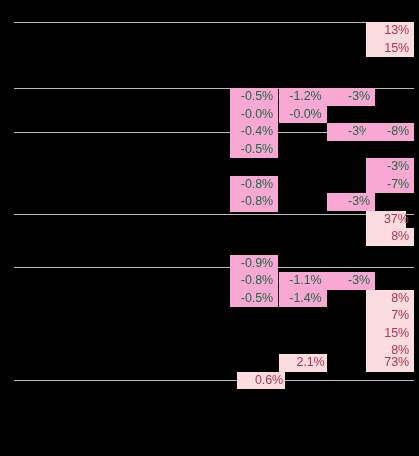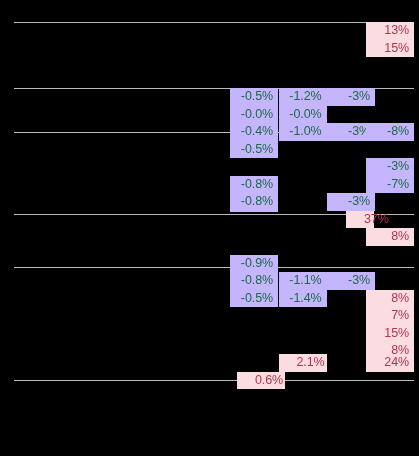--- a/index.html
+++ b/index.html
@@ -37,21 +37,21 @@
     box-sizing: border-box;
     height: 17.5px;
     line-height: 17.5px;
     font-size: 12.5px;
     text-align: right;
     padding-right: 5px;
     white-space: nowrap;
     letter-spacing: -0.1px;
   }
   .cell.neg {
-    background: #c4b5fd;
+    background: #f9a8d4;
     color: #1d6b43;
   }
   .cell.pos {
     background: #fadce1;
     color: #b4344d;
     padding-left: 18px;
   }
 </style>
 </head>
 <body>
@@ -64,38 +64,37 @@
     <div class="rule" style="left: 14px; top: 267px; width: 400px;"></div>
     <div class="rule" style="left: 14px; top: 380px; width: 400px;"></div>
     <div class="cell pos" style="left: 366px; top: 22px; width: 48px;">13%</div>
     <div class="cell pos" style="left: 366px; top: 39.5px; width: 48px;">15%</div>
     <div class="cell neg" style="left: 230px; top: 88px; width: 48px;">-0.5%</div>
     <div class="cell neg" style="left: 278.5px; top: 88px; width: 48px;">-1.2%</div>
     <div class="cell neg" style="left: 327px; top: 88px; width: 48px;">-3%</div>
     <div class="cell neg" style="left: 230px; top: 105.5px; width: 48px;">-0.0%</div>
     <div class="cell neg" style="left: 278.5px; top: 105.5px; width: 48px;">-0.0%</div>
     <div class="cell neg" style="left: 230px; top: 123px; width: 48px;">-0.4%</div>
-    <div class="cell neg" style="left: 278.5px; top: 123px; width: 48px;">-1.0%</div>
     <div class="cell neg" style="left: 327px; top: 123px; width: 48px;">-3%</div>
     <div class="cell neg" style="left: 366px; top: 123px; width: 48px;">-8%</div>
     <div class="cell neg" style="left: 230px; top: 140.5px; width: 48px;">-0.5%</div>
     <div class="cell neg" style="left: 230px; top: 158px; width: 48px; margin-top: 36px;">-0.2%</div>
     <div class="cell neg" style="left: 366px; top: 158px; width: 48px;">-3%</div>
     <div class="cell neg" style="left: 230px; top: 175.5px; width: 48px;">-0.8%</div>
     <div class="cell neg" style="left: 366px; top: 175.5px; width: 48px;">-7%</div>
     <div class="cell neg" style="left: 230px; top: 193px; width: 48px;">-0.8%</div>
     <div class="cell neg" style="left: 327px; top: 193px; width: 48px;">-3%</div>
-    <div class="cell pos" style="left: 346px; top: 210.5px; width: 28px;">37%</div>
+    <div class="cell pos" style="left: 366px; top: 210.5px; width: 40px;">37%</div>
     <div class="cell pos" style="left: 366px; top: 228px; width: 48px;">8%</div>
     <div class="cell neg" style="left: 230px; top: 255px; width: 48px;">-0.9%</div>
     <div class="cell neg" style="left: 230px; top: 272px; width: 48px;">-0.8%</div>
     <div class="cell neg" style="left: 278.5px; top: 272px; width: 48px;">-1.1%</div>
     <div class="cell neg" style="left: 327px; top: 272px; width: 48px;">-3%</div>
     <div class="cell neg" style="left: 230px; top: 289.5px; width: 48px;">-0.5%</div>
     <div class="cell neg" style="left: 278.5px; top: 289.5px; width: 48px;">-1.4%</div>
     <div class="cell pos" style="left: 366px; top: 289.5px; width: 48px;">8%</div>
     <div class="cell pos" style="left: 366px; top: 307px; width: 48px;">7%</div>
     <div class="cell pos" style="left: 366px; top: 324.5px; width: 48px;">15%</div>
     <div class="cell pos" style="left: 366px; top: 342px; width: 48px;">8%</div>
     <div class="cell pos" style="left: 278.5px; top: 354px; width: 48px; text-align: center;">2.1%</div>
-    <div class="cell pos" style="left: 366px; top: 354px; width: 48px;">24%</div>
+    <div class="cell pos" style="left: 366px; top: 354px; width: 48px;">73%</div>
     <div class="cell pos" style="left: 237px; top: 371.5px; width: 48px; text-align: right;">0.6%</div>
   </div>
 
 </body></html>

